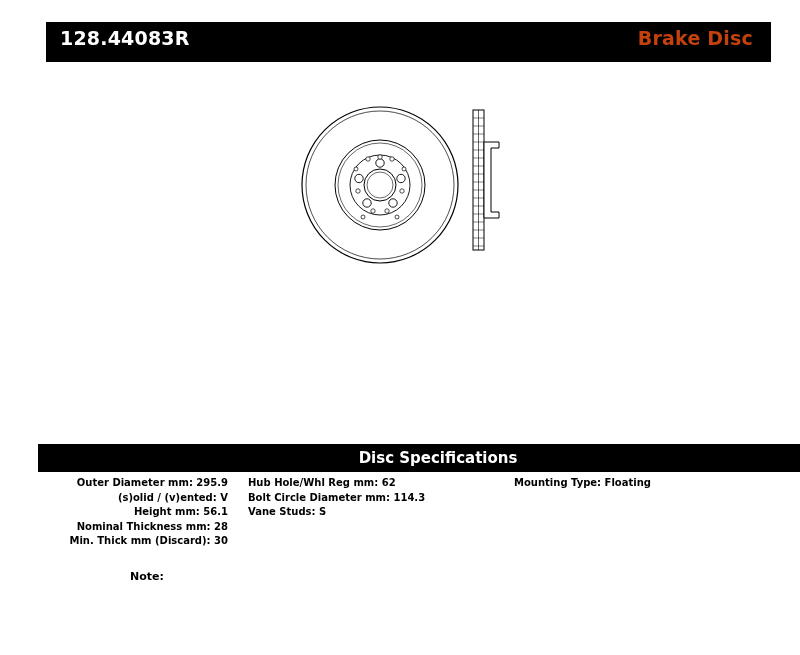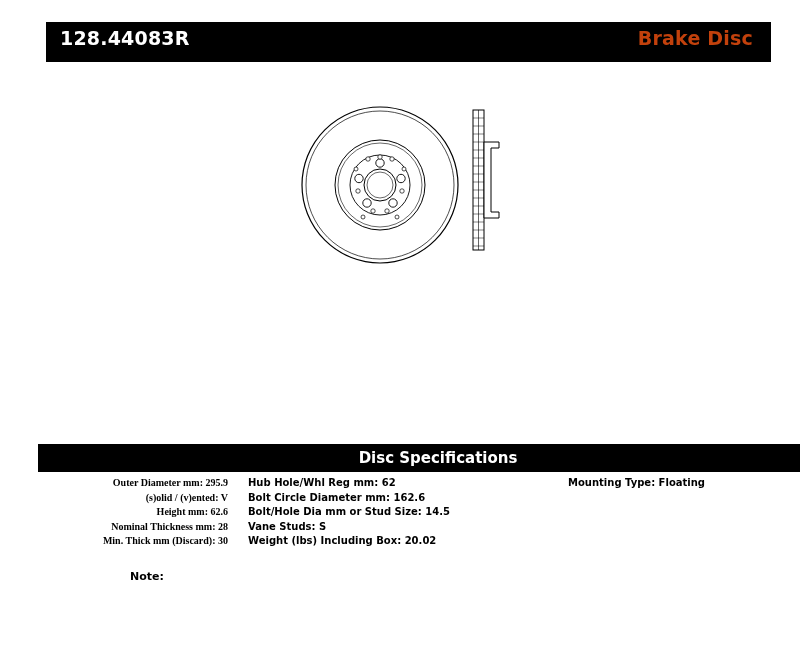--- a/index.html
+++ b/index.html
@@ -94,30 +94,29 @@
     font-size: 10px;
     font-weight: bold;
     line-height: 14.6px;
     font-family: "DejaVu Sans", sans-serif;
     white-space: nowrap;
   }
   .col-left {
     left: 0;
     width: 190px;
     text-align: right;
-    font-family: Liberation Serif, serif;
   }
   .col-mid {
     left: 210px;
     width: 260px;
   }
   .col-right {
-    left: 486px;
+    left: 476px;
     width: 225px;
-    text-align: center;
+    text-align: left;
   }
   .spec-line {
     display: block;
   }
 
   .note {
     position: absolute;
     left: 130px;
     top: 570px;
     font-size: 11px;
@@ -198,31 +197,29 @@
 
 <div class="spec-title-bar">
   <span class="spec-title">Disc Specifications</span>
 </div>
 
 <div class="spec-columns">
 
   <div class="spec-col col-left">
     <span class="spec-line">Outer Diameter mm: 295.9</span>
     <span class="spec-line">(s)olid / (v)ented: V</span>
-    <span class="spec-line">Height mm: 62.6</span>
+    <span class="spec-line">Height mm: 56.1</span>
     <span class="spec-line">Nominal Thickness mm: 28</span>
     <span class="spec-line">Min. Thick mm (Discard): 30</span>
   </div>
 
   <div class="spec-col col-mid">
     <span class="spec-line">Hub Hole/Whl Reg mm: 62</span>
-    <span class="spec-line">Bolt Circle Diameter mm: 162.6</span>
-    <span class="spec-line">Bolt/Hole Dia mm or Stud Size: 14.5</span>
+    <span class="spec-line">Bolt Circle Diameter mm: 114.3</span>
     <span class="spec-line">Vane Studs: S</span>
-    <span class="spec-line">Weight (lbs) Including Box: 20.02</span>
   </div>
 
   <div class="spec-col col-right">
     <span class="spec-line">Mounting Type: Floating</span>
   </div>
 
 </div>
 
 <div class="note">Note:</div>
 

